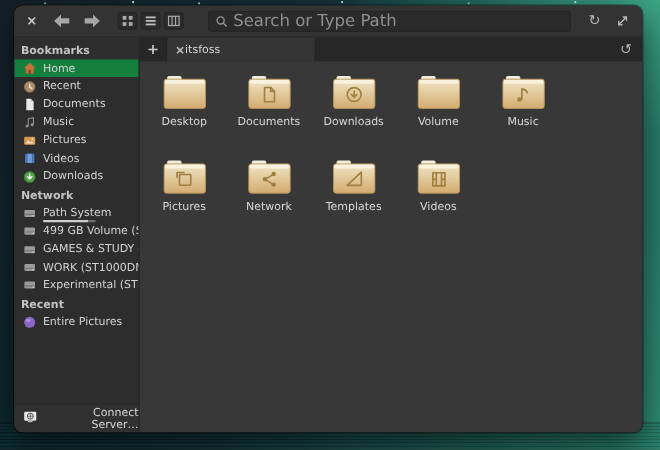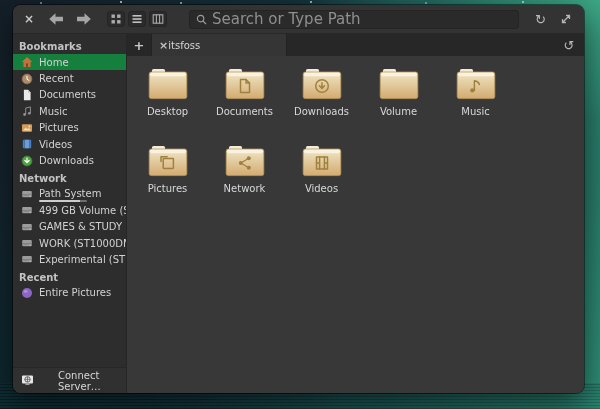--- a/index.html
+++ b/index.html
@@ -65,21 +65,21 @@
   .sb-scroll { flex:1; overflow:hidden; }
   .sb-header { padding:4px 6px 2px 6px; font-weight:bold; color:#c3c3c3; height:17px; }
   .sb-item { display:flex; align-items:center; height:16.4px; padding-left:8px; position:relative; cursor:default; }
   .sb-item.selected { background:#15803d; }
   .sb-item .si { width:12px; height:12px; flex:0 0 12px; display:flex; align-items:center; justify-content:center; }
   .sb-item .lbl { margin-left:6px; white-space:nowrap; overflow:hidden; color:#d2d2d2; }
   .usage-bar { position:absolute; left:26px; bottom:0px; width:48px; height:2px;
     background:linear-gradient(90deg,#cdcdcd 0 86%, #6f6f6f 86%); border-radius:1px; }
   .connect-row {
     flex:0 0 26px; display:flex; align-items:center; padding-left:8px; gap:24px;
-    border-top:1px solid #272727; background:#303030; color:#d6d6d6; font-size:10px;
+    border-top:1px solid #272727; background:#303030; color:#d6d6d6; font-size:10px;text-align:right;
   }
 
   
   .mainpane { flex:1; display:flex; flex-direction:column; min-width:0; }
   .tabbar { height:22px; flex:0 0 22px; background:#272727; display:flex; align-items:stretch; }
   .newtab { width:24px; display:flex; align-items:center; justify-content:center;
     color:#c8c8c8; font-size:13px; font-weight:bold; }
   .tab { width:136px; background:#353535; border-left:1px solid #222; border-right:1px solid #222;
     display:flex; align-items:center; padding:0 7px; }
   .tab-close { color:#c2c2c2; font-size:11px; font-weight:bold; line-height:1; }
@@ -426,20 +426,31 @@
             <g>
               <path d="M15.8 18 L23.8 13.2 M15.8 18 L23.8 22.8" stroke="#a0803f" stroke-width="1.3" fill="none"></path>
               <circle class="embf" cx="15.8" cy="18" r="2"></circle>
               <circle class="embf" cx="23.8" cy="13.2" r="2"></circle>
               <circle class="embf" cx="23.8" cy="22.8" r="2"></circle>
             </g>
           </svg>
           <span class="flabel">Network</span>
         </div>
 
+        <div class="fitem">
+          <svg class="folder" width="40" height="32" viewBox="0 0 40 32">
+            <rect x="4" y="1" width="13" height="7" rx="1.5" fill="#f2edda"></rect>
+            <rect x="1.2" y="4" width="37.6" height="26.6" rx="2.2" fill="url(#fgrad)" stroke="#bb975a" stroke-width="0.8"></rect>
+            <rect x="2" y="4.8" width="36" height="3.4" rx="1.7" fill="#f9f4e3" opacity="0.9"></rect>
+            <g>
+              <path class="emb" d="M13.5 23.5 H26.5 V11.5 Z"></path>
+            </g>
+          </svg>
+          <span class="flabel">Templates</span>
+        </div>
 
         <div class="fitem">
           <svg class="folder" width="40" height="32" viewBox="0 0 40 32">
             <rect x="4" y="1" width="13" height="7" rx="1.5" fill="#f2edda"></rect>
             <rect x="1.2" y="4" width="37.6" height="26.6" rx="2.2" fill="url(#fgrad)" stroke="#bb975a" stroke-width="0.8"></rect>
             <rect x="2" y="4.8" width="36" height="3.4" rx="1.7" fill="#f9f4e3" opacity="0.9"></rect>
             <g>
               <rect class="emb" x="14.5" y="12" width="11" height="12"></rect>
               <path class="emb" d="M17.6 12 V24 M22.4 12 V24 M14.5 18 H17.6 M22.4 18 H25.5" stroke-width="1.2"></path>
             </g>

